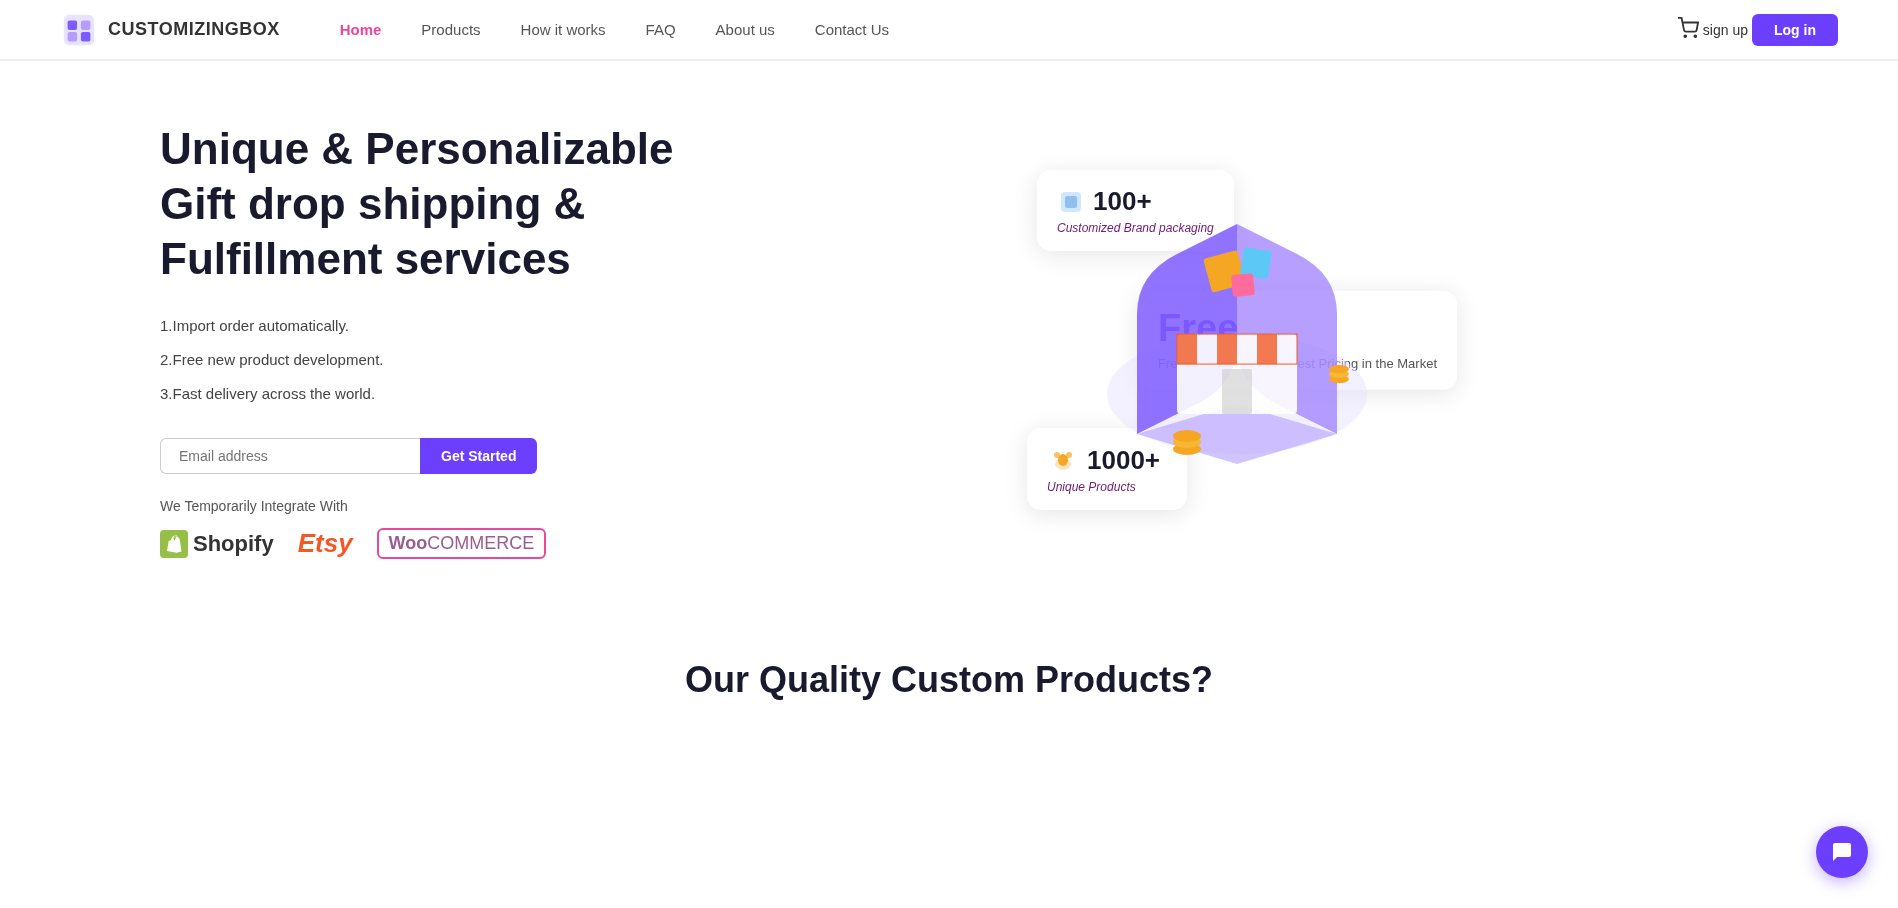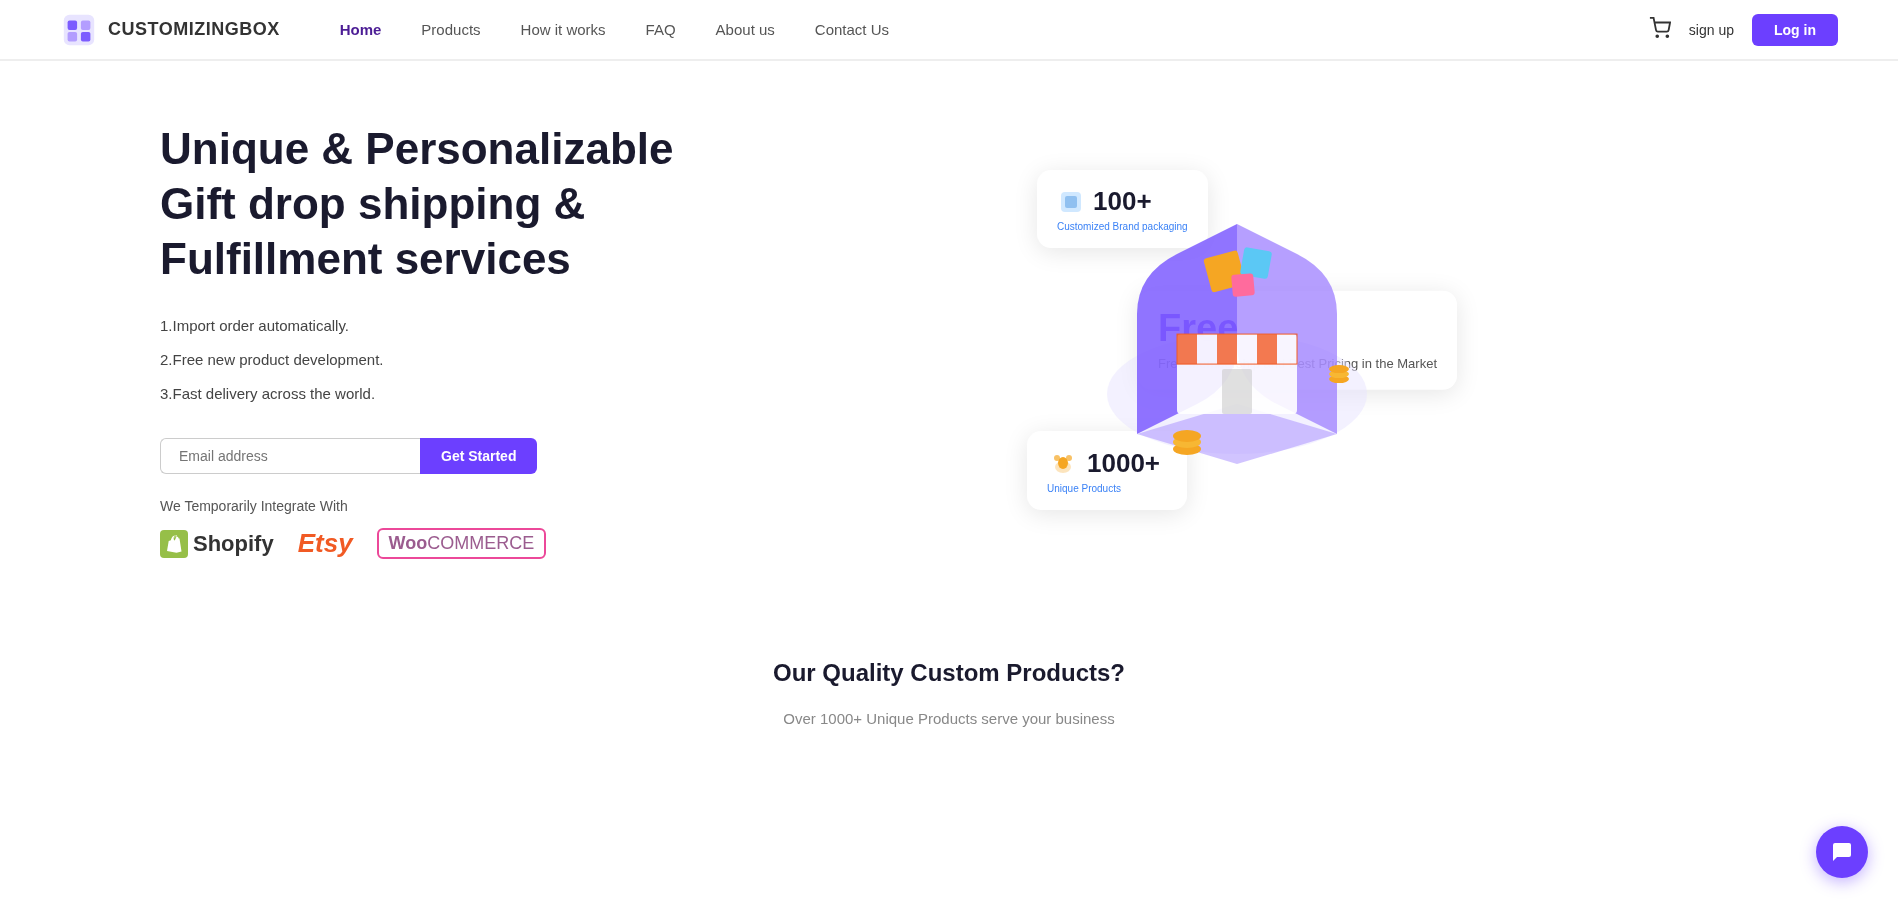--- a/index.html
+++ b/index.html
@@ -40,27 +40,27 @@
       list-style: none;
       flex: 1;
     }
     .nav-links a {
       text-decoration: none;
       color: #555;
       font-size: 15px;
       font-weight: 500;
     }
     .nav-links a.active {
-      color: #4c1d95;
+      color: #ec4899;
       font-weight: 600;
     }
     .nav-right {
       display: flex;
       align-items: center;
-      gap: 18px;
+      gap: 4px;
     }
     .cart-icon-wrap {
       position: relative;
       cursor: pointer;
     }
     .nav-signup {
       font-size: 14px;
       color: #333;
       cursor: pointer;
       text-decoration: none;
@@ -235,22 +235,23 @@
     }
     .card-count {
       font-size: 26px;
       font-weight: 800;
       color: #1a1a2e;
       display: flex;
       align-items: center;
       gap: 8px;
     }
     .card-label {
-      font-size: 10px;
-      color: #3b82f6;
+      font-size: 12px;
+      color: #701a75;
+      font-style: italic;
     }
     .card-free-title {
       font-size: 38px;
       font-weight: 800;
       color: #6c3fff;
     }
     .card-free-desc {
       font-size: 13px;
       color: #555;
       line-height: 1.5;
@@ -263,24 +264,24 @@
       transform: translate(-50%, -48%);
     }
 
     
     .quality-section {
       padding: 60px 60px 40px 60px;
       text-align: center;
       background: #fff;
     }
     .quality-title {
-      font-size: 24px;
+      font-size: 36px;
       font-weight: 800;
       color: #1a1a2e;
-      margin-bottom: 23px;
+      margin-bottom: 3px;
     }
     .quality-subtitle {
       font-size: 15px;
       color: #888;
     }
 
     
     .chat-bubble {
       position: fixed;
       bottom: 30px;
@@ -462,20 +463,19 @@
           <ellipse cx="262" cy="175" rx="10" ry="4" fill="#f5a623"></ellipse>
         </svg>
       </div>
 
     </div>
   </div>
 </section>
 
 <section class="quality-section">
   <h2 class="quality-title">Our Quality Custom Products?</h2>
-  <p class="quality-subtitle">Over 1000+ Unique Products serve your business</p>
 </section>
 
 <div class="chat-bubble">
   <svg viewBox="0 0 24 24">
     <path d="M21 15a2 2 0 0 1-2 2H7l-4 4V5a2 2 0 0 1 2-2h14a2 2 0 0 1 2 2z"></path>
   </svg>
 </div>
 
 </body></html>

